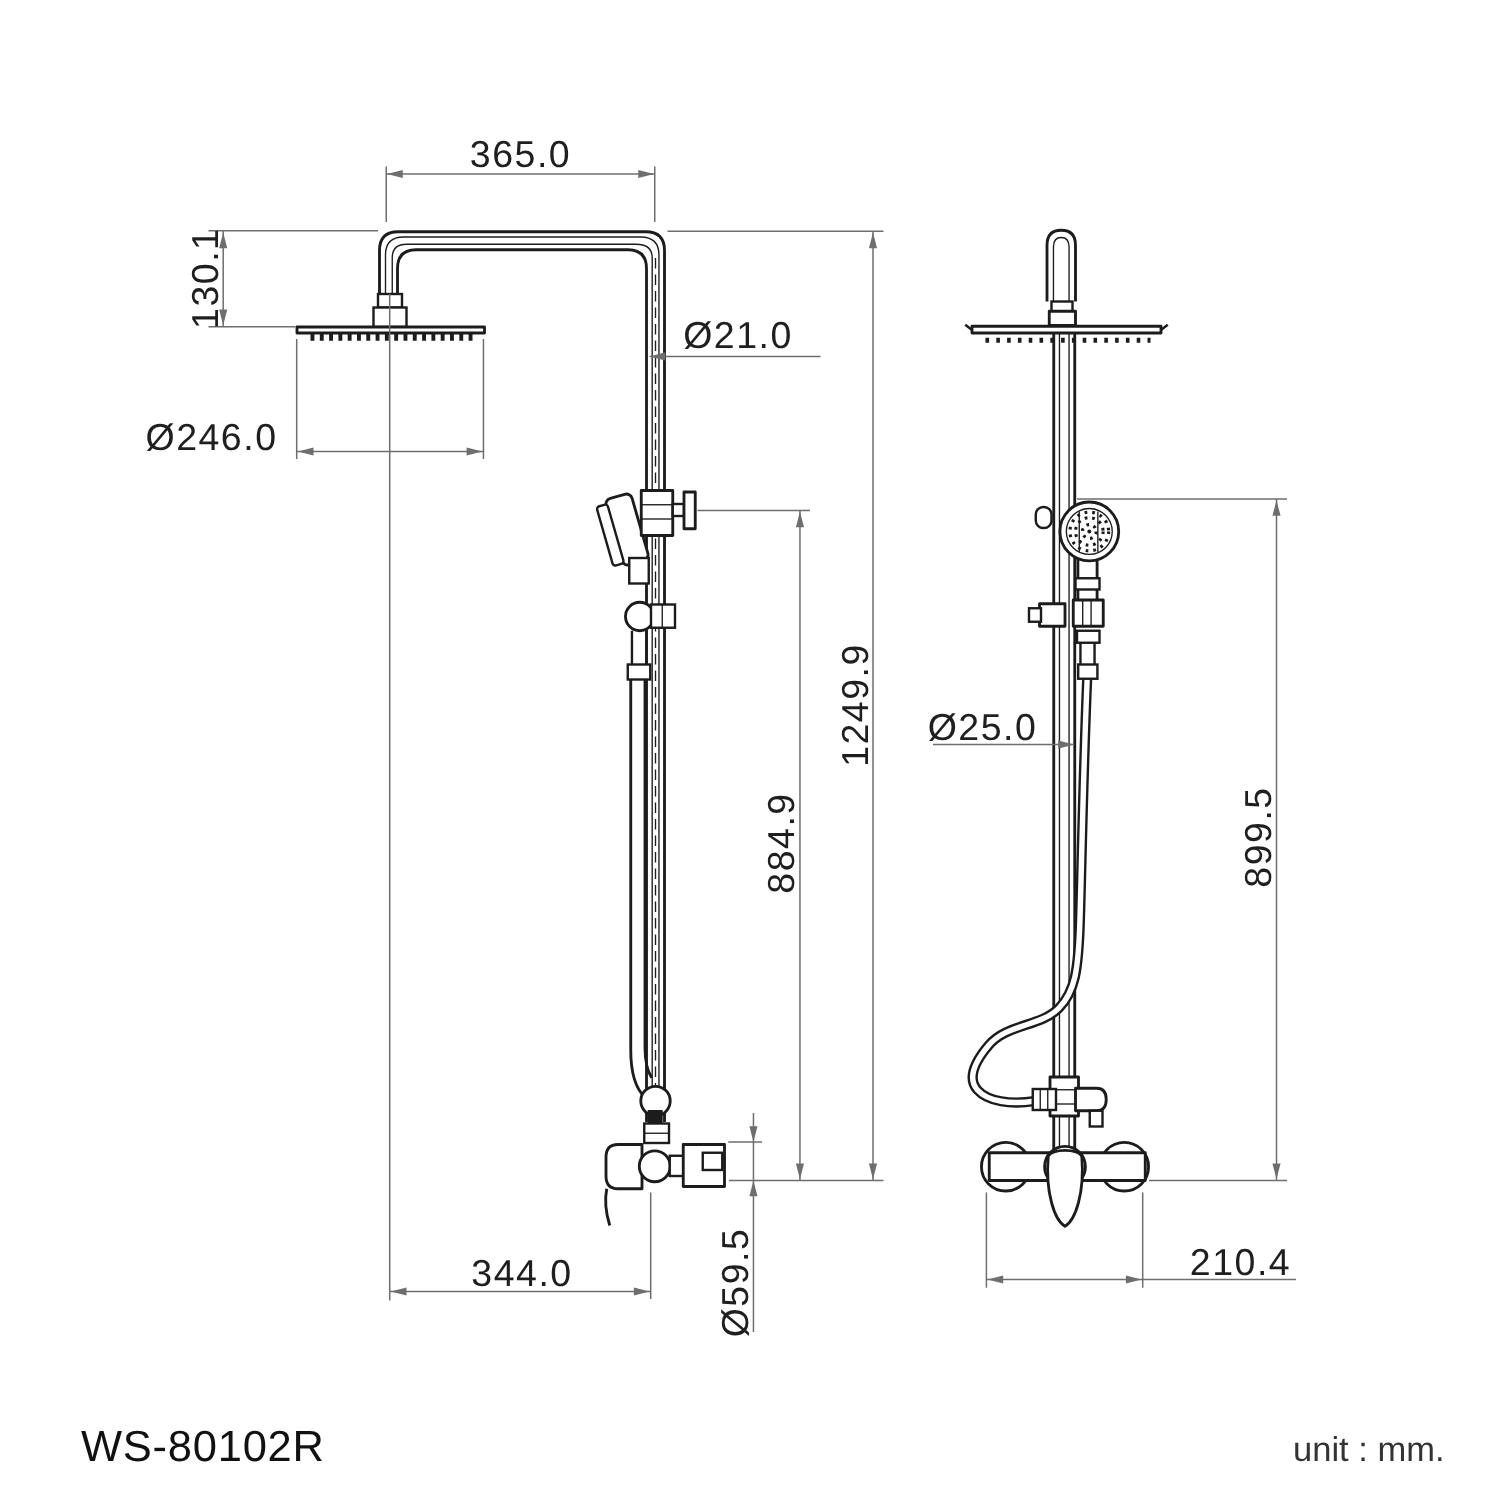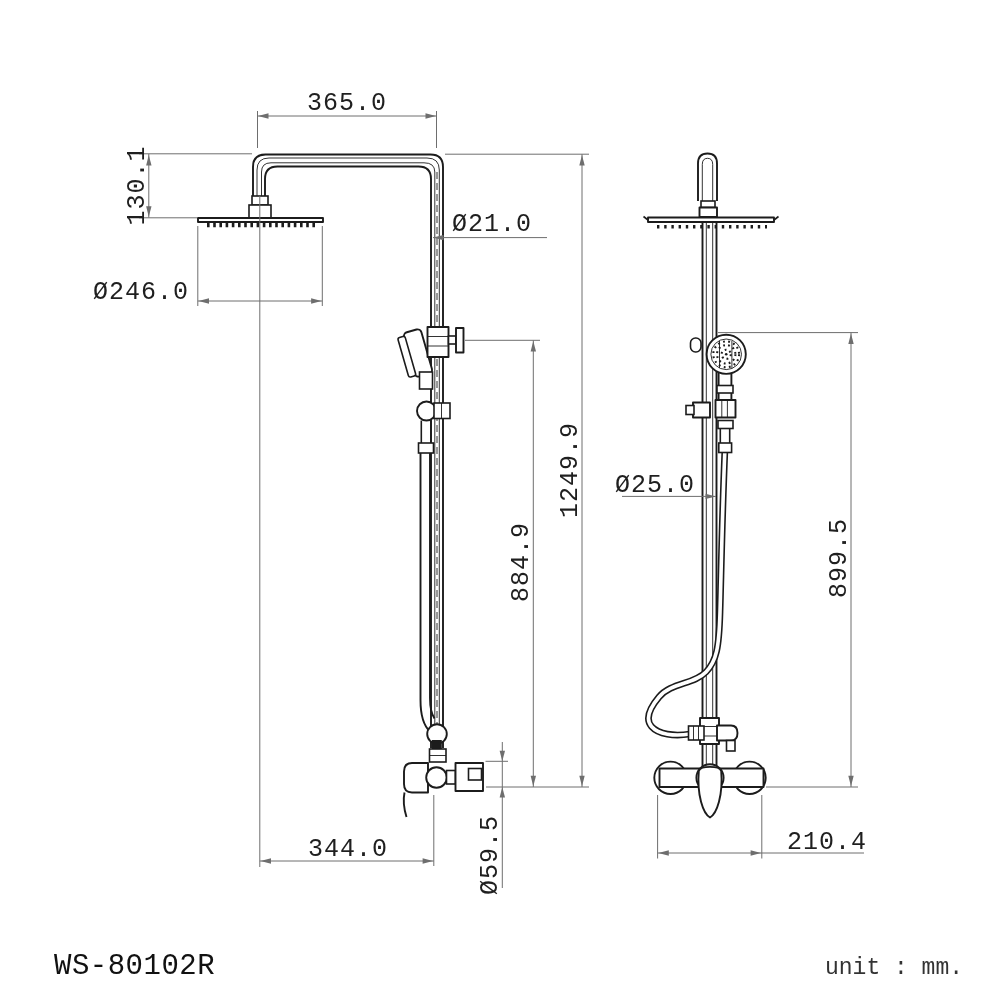--- a/index.html
+++ b/index.html
@@ -1,17 +1,17 @@
 <!DOCTYPE html>
 <html><head>
 <meta charset="utf-8">
 <style>
   html,body{margin:0;padding:0;background:#ffffff;}
   .sheet{position:relative;width:1000px;height:1000px;background:#ffffff;overflow:hidden;
-         font-family:Liberation Mono, monospace;}
+         font-family:Liberation Sans, sans-serif;}
   svg{display:block;}
   .obj{stroke:#1c1c1c;stroke-width:1.9;fill:none;stroke-linecap:butt;stroke-linejoin:round;}
   .objf{stroke:#1c1c1c;stroke-width:1.9;fill:#ffffff;stroke-linejoin:round;}
   .obj-thin{stroke:#1c1c1c;stroke-width:0.9;fill:none;}
   .obj-med{stroke:#1c1c1c;stroke-width:1.6;fill:#ffffff;}
   .dark{fill:#1c1c1c;stroke:none;}
   .dim{stroke:#6e6e6e;stroke-width:1;fill:none;}
   .dimtxt{fill:#1f1f1f;font-size:25px;letter-spacing:1px;}
   .titletxt{fill:#111111;font-size:29px;letter-spacing:0.5px;}
   .unittxt{fill:#333333;font-size:23px;}

